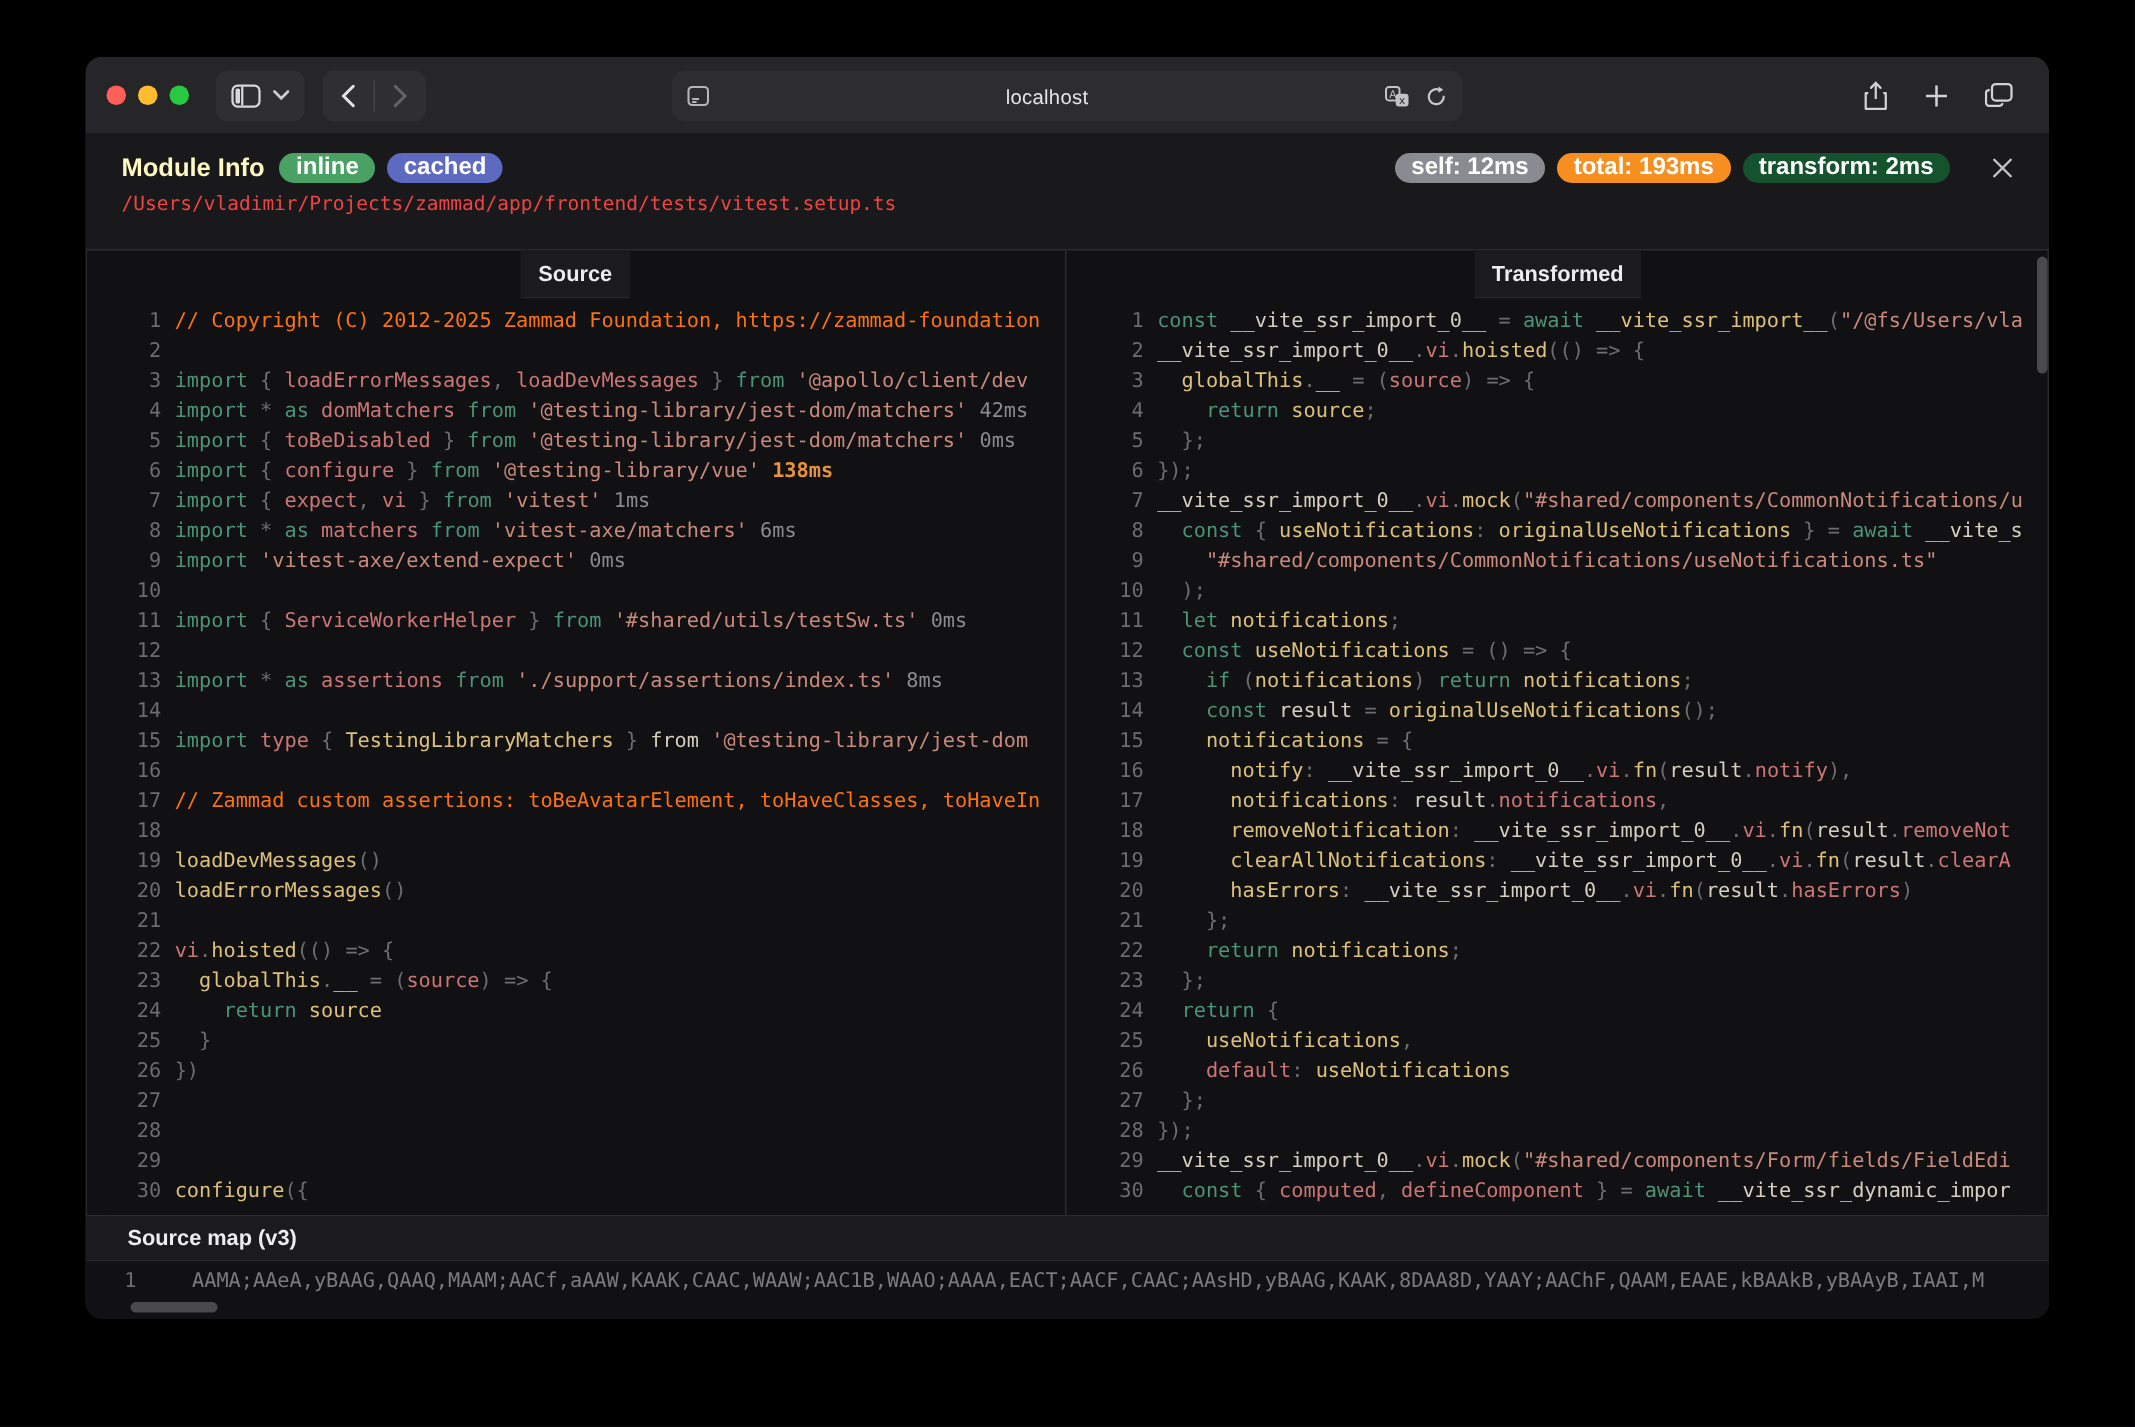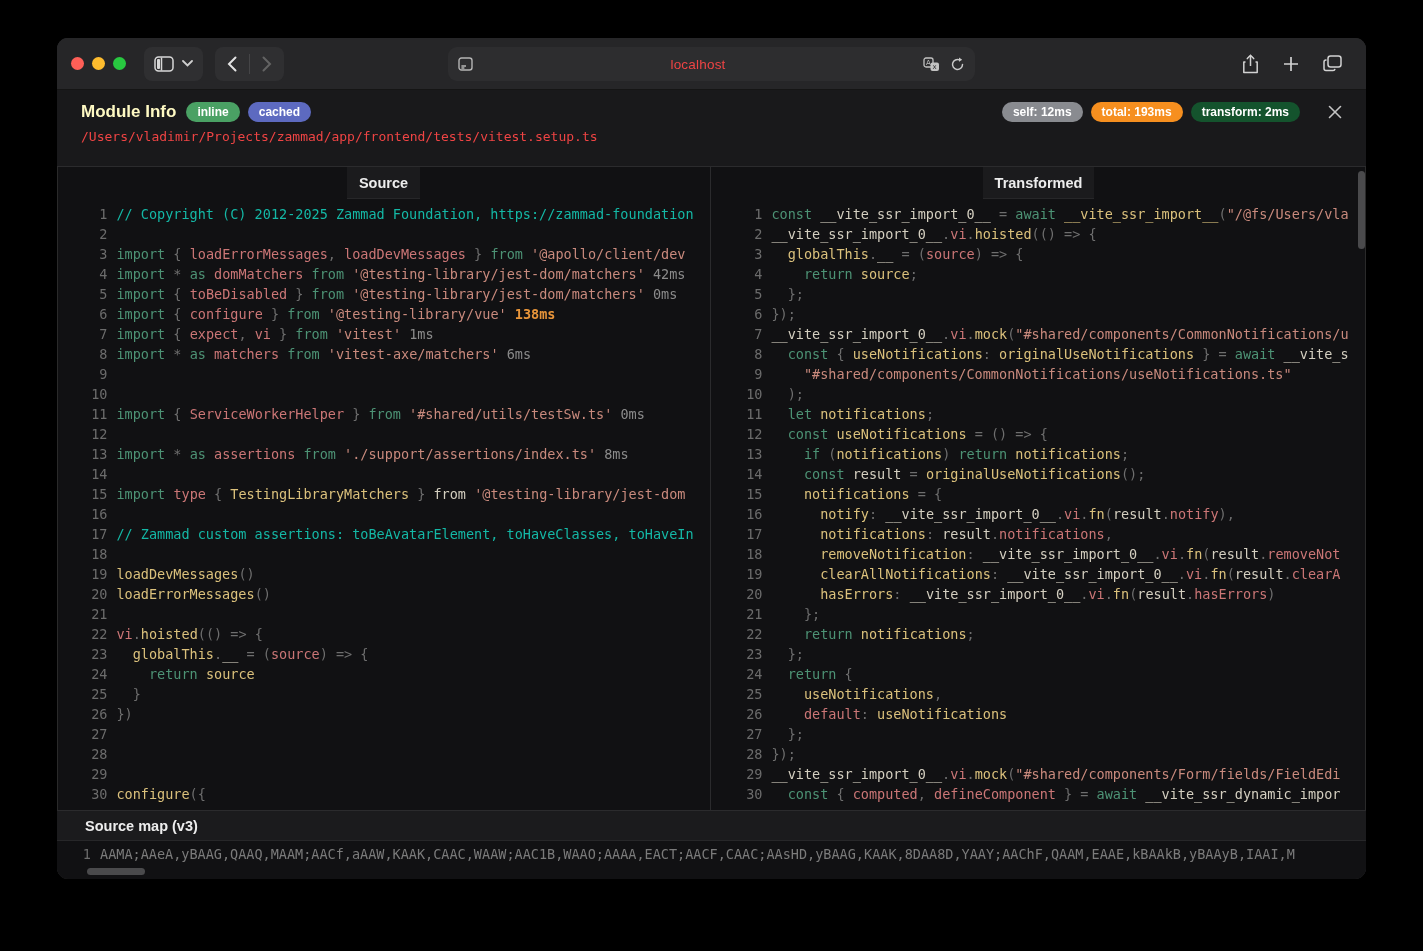--- a/index.html
+++ b/index.html
@@ -22,33 +22,33 @@
   .tb-group{
     background:#2f2f31;border-radius:8px;height:34px;display:flex;align-items:center;
     padding:0 10px;gap:8px;margin-right:12px;
   }
   .nav-sep{width:1px;height:20px;background:#454547;}
   .urlbar{
     position:absolute;left:391px;top:9px;width:527px;height:34px;background:#2d2d2f;
     border-radius:9px;display:flex;align-items:center;padding:0 10px;box-sizing:border-box;
   }
   .url-text{
-    flex:1;text-align:center;color:#ef4444;font-size:13.5px;letter-spacing:.2px;
+    flex:1;text-align:center;color:#e5e5e5;font-size:13.5px;letter-spacing:.2px;
   }
   .url-right{display:flex;align-items:center;gap:10px;}
   .tb-right{margin-left:auto;display:flex;align-items:center;gap:24px;padding-right:10px;}
   .icon-btn{display:flex;align-items:center;justify-content:center;cursor:default;}
   
   .mod-header{
     height:76px;background:#19191b;padding:12px 24px 0 24px;box-sizing:border-box;
   }
   .mod-title-row{display:flex;align-items:center;gap:10px;}
   .mod-title{color:#fef9c3;font-size:17px;font-weight:bold;}
   .badge{
-    color:#fff;font-size:12px;font-weight:bold;border-radius:11px;
+    color:#fff;font-size:16px;font-weight:bold;border-radius:11px;
     padding:3px 11px;line-height:14px;white-space:nowrap;
   }
   .timing-group{margin-left:auto;display:flex;align-items:center;gap:8px;}
   .mod-close{margin-left:18px;display:flex;align-items:center;}
   .mod-path{
     margin-top:7px;color:#ef4444;font-size:13px;
     font-family:"DejaVu Sans Mono",monospace;
   }
   
   .panels{
@@ -68,24 +68,24 @@
   }
   .cl{display:flex;height:20px;line-height:20px;white-space:pre;}
   .ln{width:26px;flex-shrink:0;text-align:right;color:#6c6c6c;margin-right:9px;}
   .cd{white-space:pre;}
   .tk-k{color:#4d9375;}          
   .tk-f{color:#dbc17c;}          
   .tk-v{color:#cb7676;}          
   .tk-s{color:#c98a7d;}          
   .tk-p{color:#6e6e6e;}          
   .tk-w{color:#d4cfc0;}          
-  .tk-c{color:#14b8a6;}          
+  .tk-c{color:#f97316;}          
   .tk-t{color:#8b8b8b;}          
   .tk-h{color:#e8953a;font-weight:bold;} 
-  .tk-m{color:#7b7b7b;}          
+  .tk-m{color:#7b7b7b;margin-left:28px;}          
   .vscroll{
     position:absolute;right:1px;top:4px;width:7px;height:78px;border-radius:4px;
     background:#4a4a4c;
   }
   
   .sm{border-top:1px solid #2b2b2d;}
   .sm-header{
     height:30px;background:#1b1b1d;display:flex;align-items:center;padding:0 28px;
     border-bottom:1px solid #272729;box-sizing:border-box;
   }
@@ -219,21 +219,21 @@
       </div>
       <div class="panel-body">
           <div class="cl"><span class="ln">1</span><span class="cd"><span class="tk-c">// Copyright (C) 2012-2025 Zammad Foundation, https://zammad-foundation</span></span></div>
           <div class="cl"><span class="ln">2</span><span class="cd"></span></div>
           <div class="cl"><span class="ln">3</span><span class="cd"><span class="tk-k">import</span><span class="tk-p"> { </span><span class="tk-v">loadErrorMessages</span><span class="tk-p">, </span><span class="tk-v">loadDevMessages</span><span class="tk-p"> } </span><span class="tk-k">from</span><span class="tk-w"> </span><span class="tk-s">'@apollo/client/dev</span></span></div>
           <div class="cl"><span class="ln">4</span><span class="cd"><span class="tk-k">import</span><span class="tk-p"> * </span><span class="tk-k">as</span><span class="tk-w"> </span><span class="tk-v">domMatchers</span><span class="tk-w"> </span><span class="tk-k">from</span><span class="tk-w"> </span><span class="tk-s">'@testing-library/jest-dom/matchers'</span><span class="tk-t"> 42ms</span></span></div>
           <div class="cl"><span class="ln">5</span><span class="cd"><span class="tk-k">import</span><span class="tk-p"> { </span><span class="tk-v">toBeDisabled</span><span class="tk-p"> } </span><span class="tk-k">from</span><span class="tk-w"> </span><span class="tk-s">'@testing-library/jest-dom/matchers'</span><span class="tk-t"> 0ms</span></span></div>
           <div class="cl"><span class="ln">6</span><span class="cd"><span class="tk-k">import</span><span class="tk-p"> { </span><span class="tk-v">configure</span><span class="tk-p"> } </span><span class="tk-k">from</span><span class="tk-w"> </span><span class="tk-s">'@testing-library/vue'</span><span class="tk-h"> 138ms</span></span></div>
           <div class="cl"><span class="ln">7</span><span class="cd"><span class="tk-k">import</span><span class="tk-p"> { </span><span class="tk-v">expect</span><span class="tk-p">, </span><span class="tk-v">vi</span><span class="tk-p"> } </span><span class="tk-k">from</span><span class="tk-w"> </span><span class="tk-s">'vitest'</span><span class="tk-t"> 1ms</span></span></div>
           <div class="cl"><span class="ln">8</span><span class="cd"><span class="tk-k">import</span><span class="tk-p"> * </span><span class="tk-k">as</span><span class="tk-w"> </span><span class="tk-v">matchers</span><span class="tk-w"> </span><span class="tk-k">from</span><span class="tk-w"> </span><span class="tk-s">'vitest-axe/matchers'</span><span class="tk-t"> 6ms</span></span></div>
-          <div class="cl"><span class="ln">9</span></div>
+          <div class="cl"><span class="ln">9</span><span class="cd"><span class="tk-k">import</span><span class="tk-w"> </span><span class="tk-s">'vitest-axe/extend-expect'</span><span class="tk-t"> 0ms</span></span></div>
           <div class="cl"><span class="ln">10</span><span class="cd"></span></div>
           <div class="cl"><span class="ln">11</span><span class="cd"><span class="tk-k">import</span><span class="tk-p"> { </span><span class="tk-v">ServiceWorkerHelper</span><span class="tk-p"> } </span><span class="tk-k">from</span><span class="tk-w"> </span><span class="tk-s">'#shared/utils/testSw.ts'</span><span class="tk-t"> 0ms</span></span></div>
           <div class="cl"><span class="ln">12</span><span class="cd"></span></div>
           <div class="cl"><span class="ln">13</span><span class="cd"><span class="tk-k">import</span><span class="tk-p"> * </span><span class="tk-k">as</span><span class="tk-w"> </span><span class="tk-v">assertions</span><span class="tk-w"> </span><span class="tk-k">from</span><span class="tk-w"> </span><span class="tk-s">'./support/assertions/index.ts'</span><span class="tk-t"> 8ms</span></span></div>
           <div class="cl"><span class="ln">14</span><span class="cd"></span></div>
           <div class="cl"><span class="ln">15</span><span class="cd"><span class="tk-k">import</span><span class="tk-w"> </span><span class="tk-v">type</span><span class="tk-p"> { </span><span class="tk-f">TestingLibraryMatchers</span><span class="tk-p"> } </span><span class="tk-w">from</span><span class="tk-w"> </span><span class="tk-s">'@testing-library/jest-dom</span></span></div>
           <div class="cl"><span class="ln">16</span><span class="cd"></span></div>
           <div class="cl"><span class="ln">17</span><span class="cd"><span class="tk-c">// Zammad custom assertions: toBeAvatarElement, toHaveClasses, toHaveIn</span></span></div>
           <div class="cl"><span class="ln">18</span><span class="cd"></span></div>
           <div class="cl"><span class="ln">19</span><span class="cd"><span class="tk-f">loadDevMessages</span><span class="tk-p">()</span></span></div>

